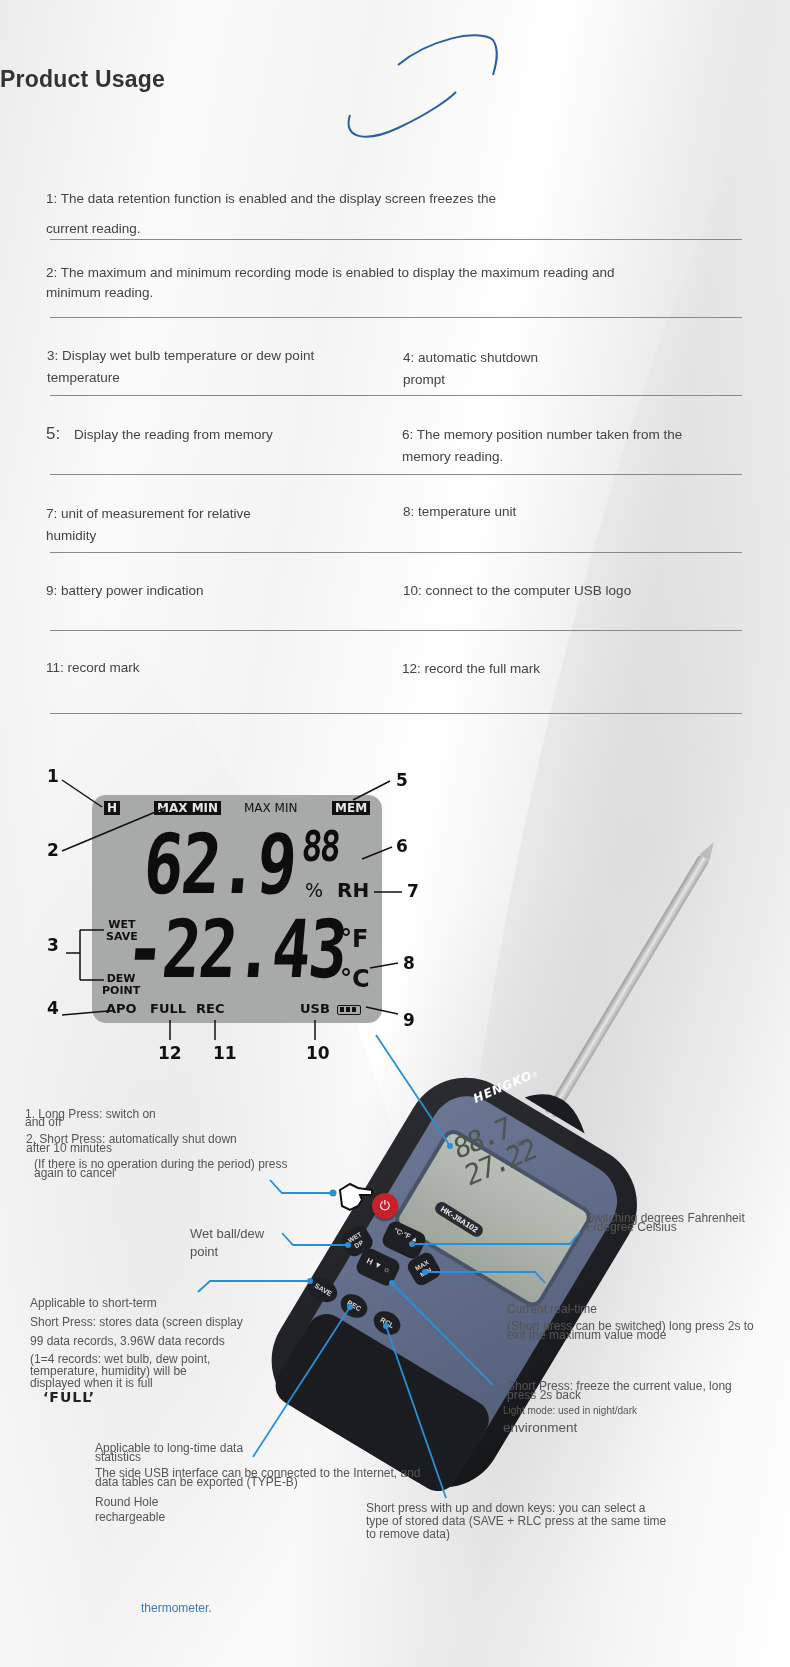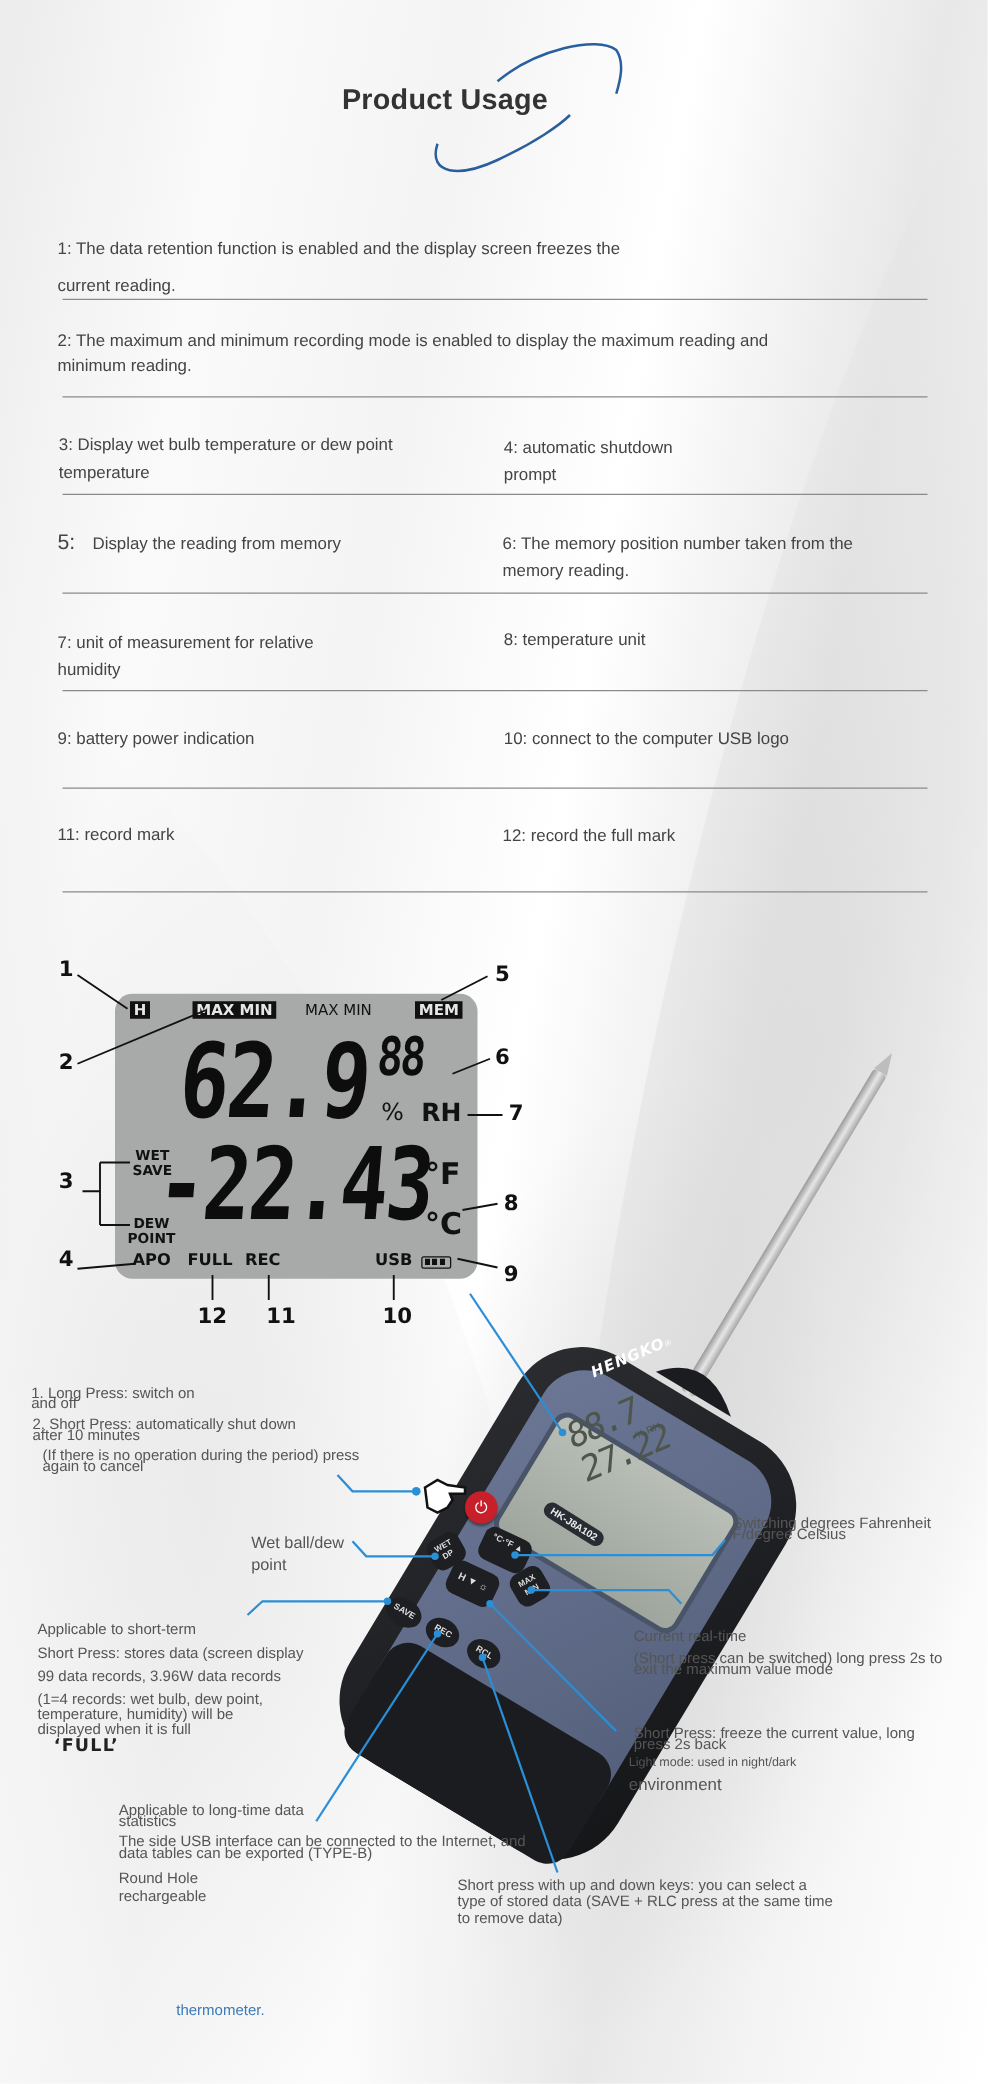--- a/index.html
+++ b/index.html
@@ -18,21 +18,21 @@
     .swoosh2 { left: -200px; top: 500px; width: 600px; height: 1400px; background: radial-gradient(ellipse at 60% 50%, rgba(225,225,225,0.5), rgba(255,255,255,0) 65%); transform: rotate(-18deg); }
     .swoosh3 { left: 300px; top: 800px; width: 400px; height: 900px; background: radial-gradient(ellipse at 50% 50%, rgba(200,200,200,0.35), rgba(255,255,255,0) 60%); transform: rotate(6deg); }
 
     .abs { position: absolute; }
 
     
     .title-ring {
       position: absolute; left: 338px; top: 30px; width: 180px; height: 115px;
     }
     .page-title {
-      position: absolute; left: 0; width: 712px; top: 66px; text-align: center;
+      position: absolute; left: 0; width: 712px; top: 66px; text-align: left;
       font-size: 23px; color: #333; letter-spacing: 0.2px;
     }
 
     
     .usage-text { position: absolute; font-size: 13.5px; color: #444; line-height: 22px; }
     .divider { position: absolute; left: 50px; width: 692px; height: 1px; background: #8a8a8a; }
 
     
     .lcd {
       position: absolute; left: 92px; top: 795px; width: 290px; height: 228px;
@@ -278,21 +278,21 @@
 
   <div class="anno" style="left:25px; top:1108px;">
     <div>1. Long Press: switch on</div>
     <div style="margin-top:-5px;">and off</div>
     <div style="margin-top:4px; margin-left:1px;">2. Short Press: automatically shut down</div>
     <div style="margin-top:-4px; margin-left:1px;">after 10 minutes</div>
     <div style="margin-top:3px; margin-left:9px;">(If there is no operation during the period) press</div>
     <div style="margin-top:-4px; margin-left:9px;">again to cancel</div>
   </div>
 
-  <div class="anno lg" style="left:201px; top:1225px; line-height:18px;">
+  <div class="anno lg" style="left:190px; top:1225px; line-height:18px;">
     <div>Wet ball/dew</div>
     <div>point</div>
   </div>
 
   <div class="anno" style="left:586px; top:1212px;">
     <div>Switching degrees Fahrenheit</div>
     <div style="margin-top:-4px;">F/degree Celsius</div>
   </div>
 
   <div class="anno" style="left:30px; top:1294px; line-height:19px;">

